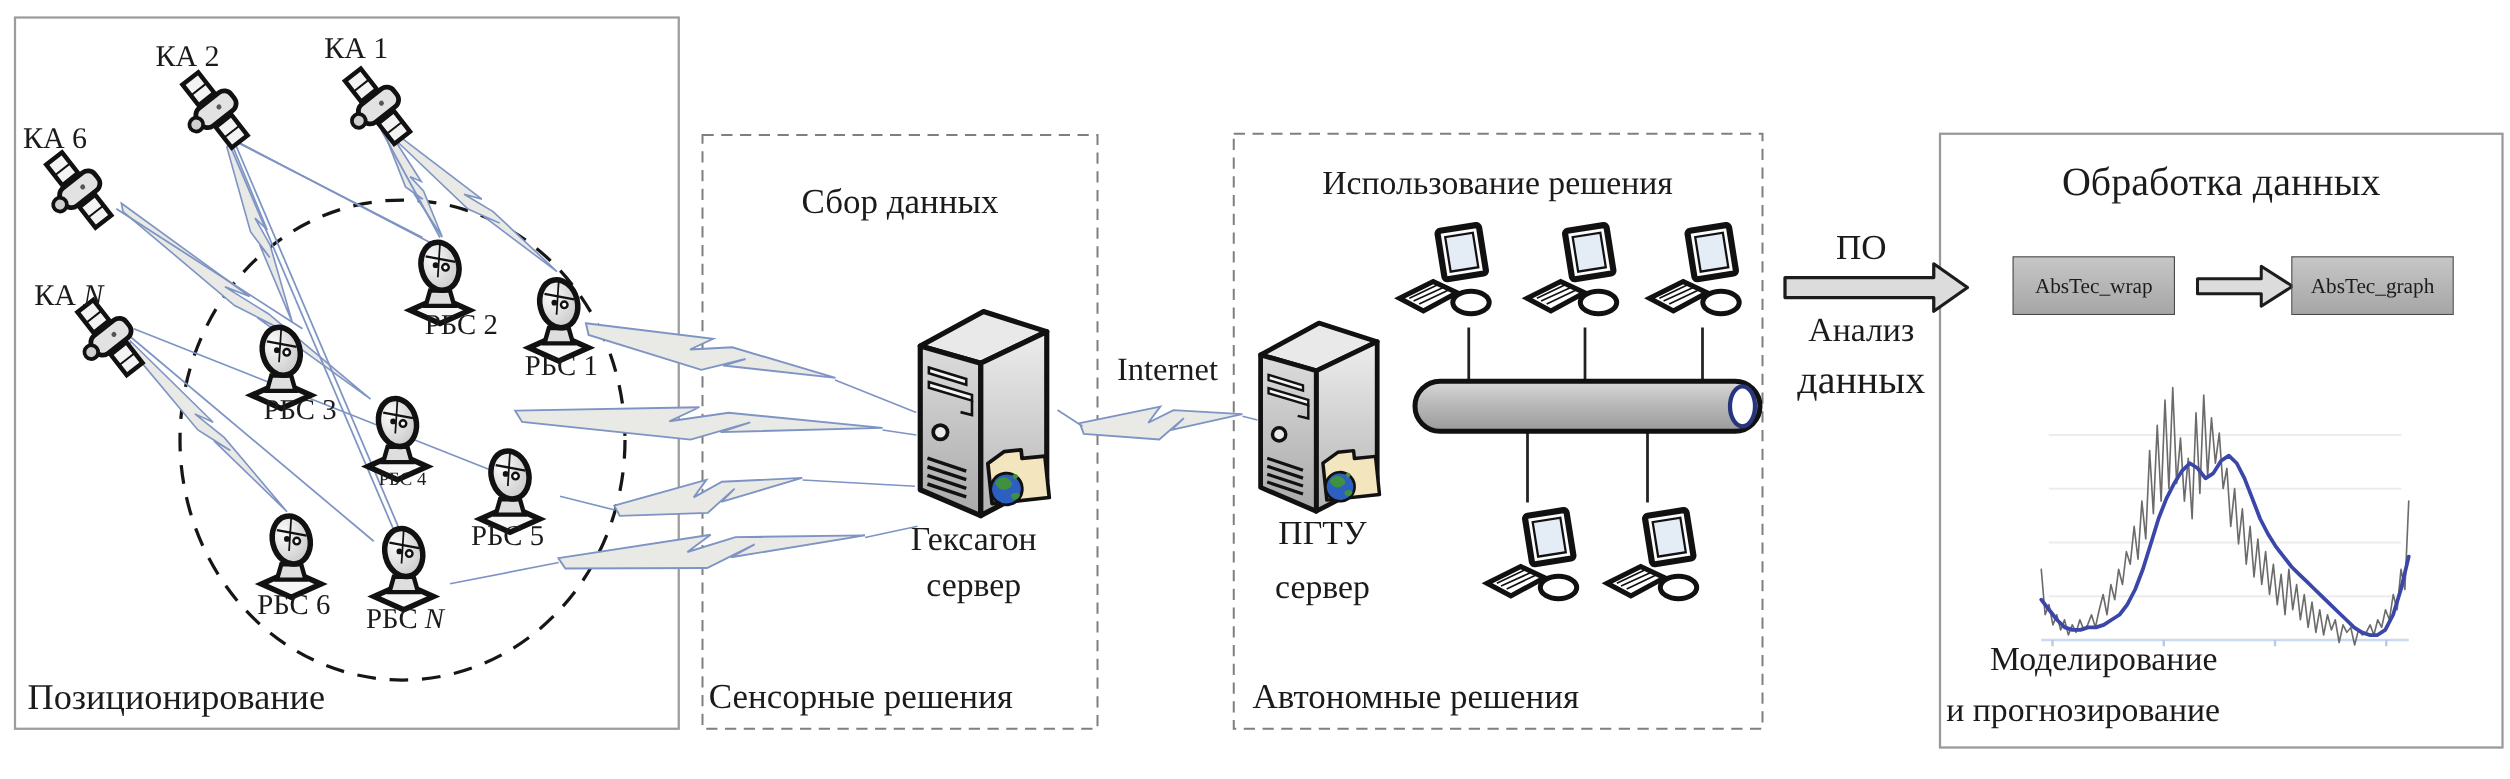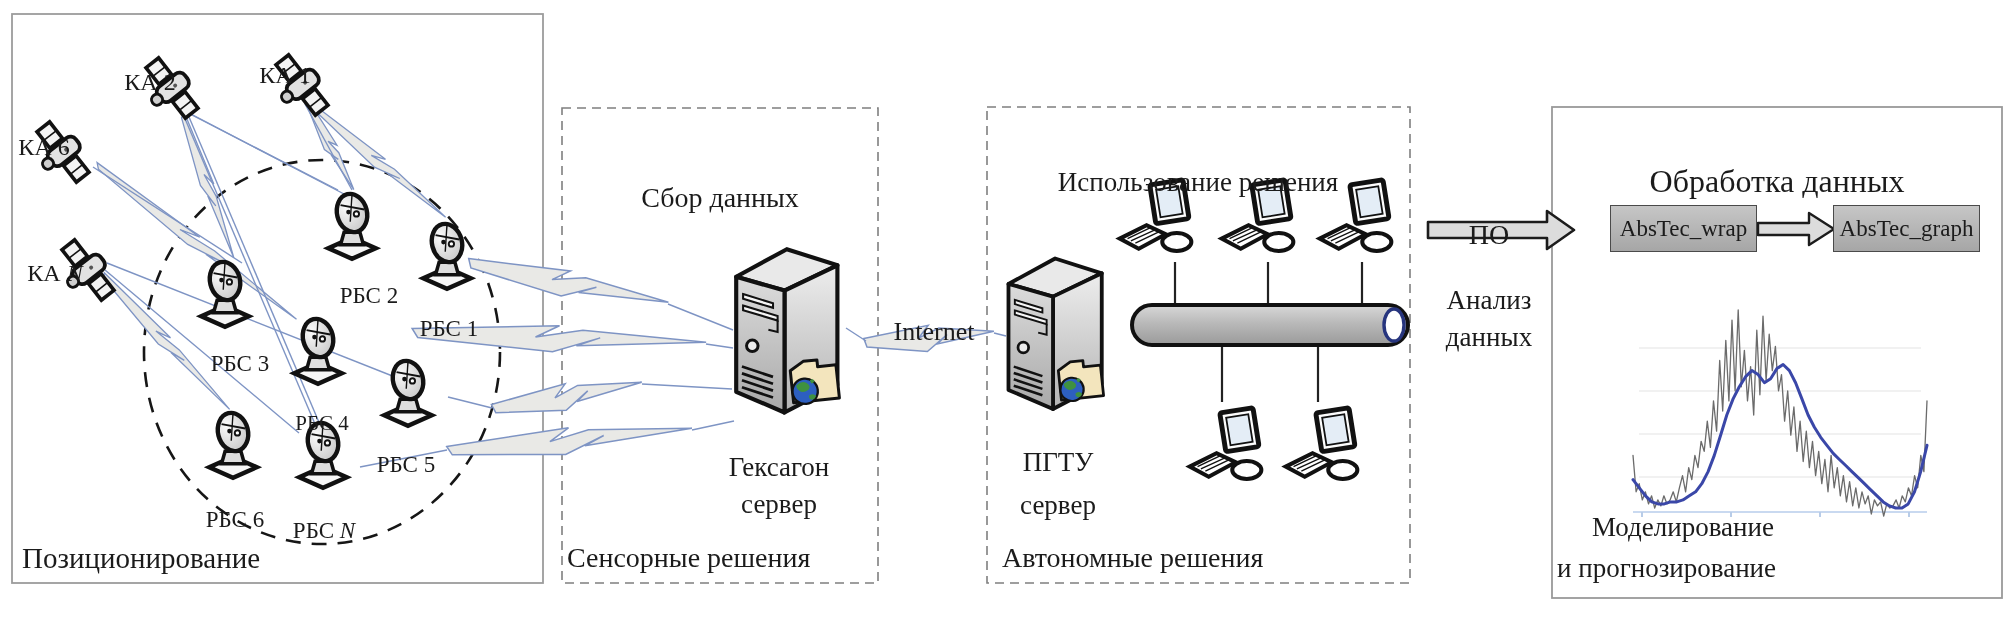--- a/index.html
+++ b/index.html
@@ -1,24 +1,24 @@
 <!DOCTYPE html>
 <html><head>
 <meta charset="utf-8">
 <style>
   html,body{margin:0;padding:0;background:#fff;}
   #stage{position:relative;width:2008px;height:623px;background:#fff;overflow:hidden;
          font-family:"Liberation Serif","DejaVu Serif",serif;color:#1b1b1b;}
   #scene{position:absolute;left:0;top:0;}
   .lbl{position:absolute;white-space:nowrap;line-height:1.12;color:#1b1b1b;}
-  .c{transform:translateX(-50%);margin-top:36px;}
+  .c{transform:translateX(-50%);}
   .it{font-style:italic;}
-  .modbox{position:absolute;width:147px;height:47px;box-sizing:border-box;
+  .modbox{position:absolute;width:130px;height:47px;box-sizing:border-box;
           background:linear-gradient(#c6c6c6,#a6a6a6);border:1.5px solid #4a4a4a;
-          display:flex;align-items:center;justify-content:center;font-size:23px;}
+          display:flex;align-items:center;justify-content:center;font-size:17px;}
 </style>
 </head>
 <body>
 
 <div id="stage">
 
 <svg id="scene" width="2008" height="623">
   <defs>
     <linearGradient id="gSide" x1="0" y1="0" x2="0" y2="1">
       <stop offset="0" stop-color="#ededed"></stop>
@@ -185,42 +185,42 @@
 </svg>
 
 <div class="lbl c" style="left:150px;top:33px;font-size:24px"><span>КА 2</span></div>
 <div class="lbl c" style="left:285px;top:26px;font-size:24px"><span>КА 1</span></div>
 <div class="lbl c" style="left:44px;top:98px;font-size:24px"><span>КА 6</span></div>
 <div class="lbl c" style="left:55px;top:224px;font-size:24px"><span>КА </span><span class="it">N</span></div>
 
 <div class="lbl c" style="left:369px;top:247px;font-size:23px"><span>РБС 2</span></div>
 <div class="lbl c" style="left:449px;top:280px;font-size:23px"><span>РБС 1</span></div>
 <div class="lbl c" style="left:240px;top:315px;font-size:23px"><span>РБС 3</span></div>
-<div class="lbl c" style="left:322px;top:376px;font-size:21px"><span>РБС 4</span></div>
+<div class="lbl c" style="left:322px;top:376px;font-size:15px"><span>РБС 4</span></div>
 <div class="lbl c" style="left:406px;top:416px;font-size:23px"><span>РБС 5</span></div>
 <div class="lbl c" style="left:235px;top:471px;font-size:23px"><span>РБС 6</span></div>
 <div class="lbl c" style="left:324px;top:482px;font-size:23px"><span>РБС </span><span class="it">N</span></div>
 
 <div class="lbl" style="left:22px;top:542px;font-size:29px">Позиционирование</div>
 
 <div class="lbl c" style="left:720px;top:146px;font-size:28px">Сбор данных</div>
 <div class="lbl c" style="left:779px;top:416px;font-size:27px">Гексагон</div>
 <div class="lbl c" style="left:779px;top:453px;font-size:27px">сервер</div>
 <div class="lbl" style="left:567px;top:542px;font-size:28px">Сенсорные решения</div>
 
 <div class="lbl c" style="left:934px;top:281px;font-size:26px">Internet</div>
 
 <div class="lbl c" style="left:1198px;top:131px;font-size:27px">Использование решения</div>
 <div class="lbl c" style="left:1058px;top:411px;font-size:27px">ПГТУ</div>
 <div class="lbl c" style="left:1058px;top:454px;font-size:27px">сервер</div>
 <div class="lbl" style="left:1002px;top:542px;font-size:28px">Автономные решения</div>
 
 <div class="lbl c" style="left:1489px;top:183px;font-size:28px">ПО</div>
 <div class="lbl c" style="left:1489px;top:249px;font-size:27px">Анализ</div>
-<div class="lbl c" style="left:1489px;top:286px;font-size:27px">данных</div>
+<div class="lbl c" style="left:1489px;top:286px;font-size:32px">данных</div>
 
 <div class="lbl c" style="left:1777px;top:128px;font-size:32px">Обработка данных</div>
 <div class="modbox" style="left:1610px;top:205px">AbsTec_wrap</div>
 <div class="modbox" style="left:1833px;top:205px">AbsTec_graph</div>
 <div class="lbl" style="left:1557px;top:553px;font-size:27px">и прогнозирование</div>
 <div class="lbl" style="left:1592px;top:512px;font-size:27px">Моделирование</div>
 
 </div>
 
 </body></html>

